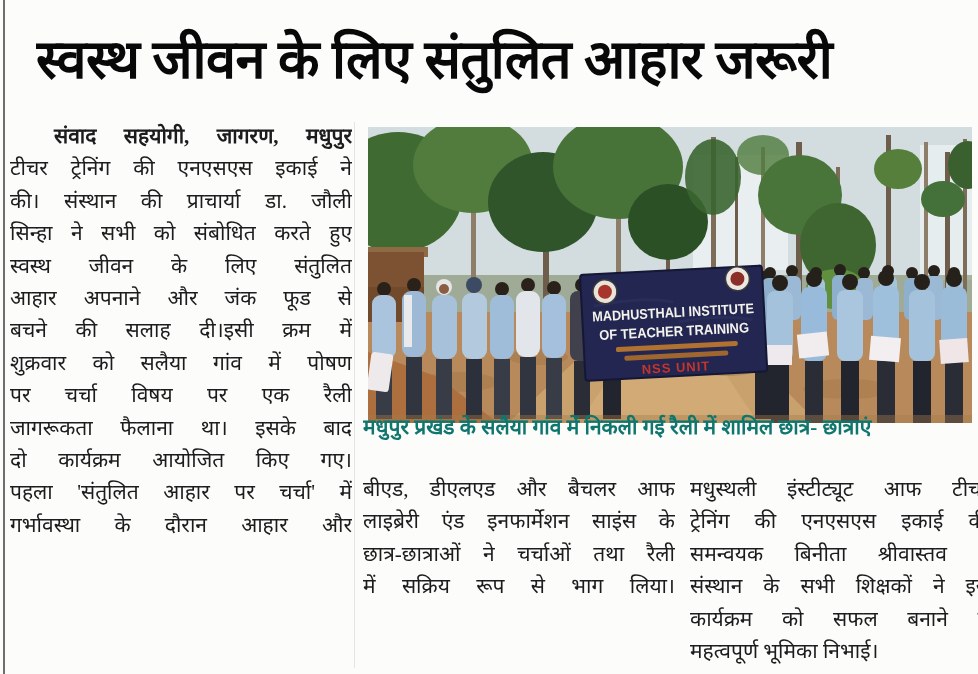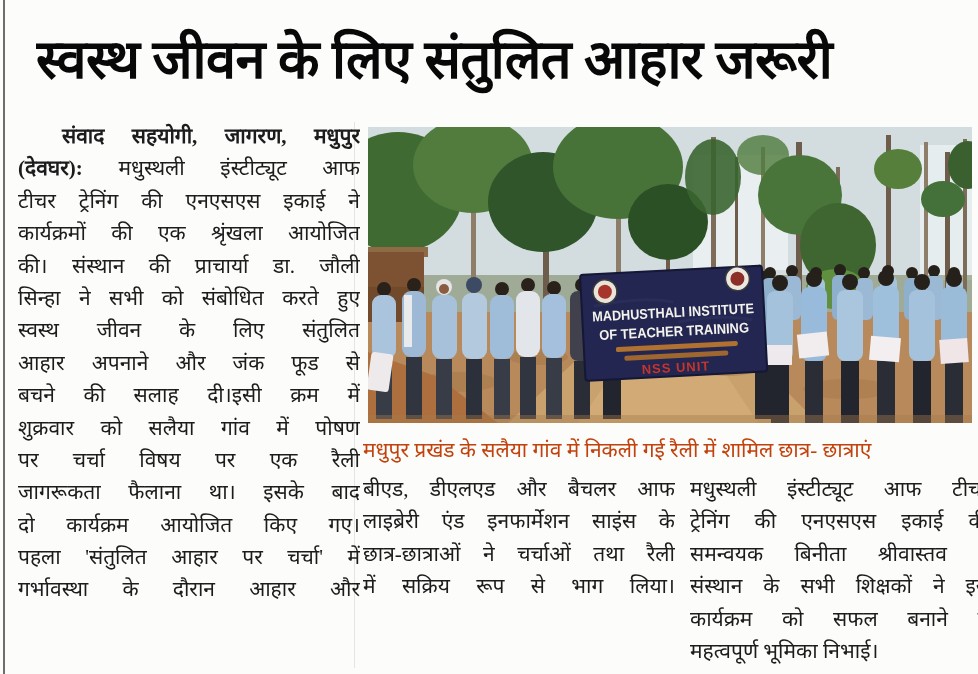--- a/index.html
+++ b/index.html
@@ -21,49 +21,47 @@
 
   .col{position:absolute;font-size:21px;}
   .line{
     height:32.4px;line-height:32.4px;overflow:hidden;
     text-align:justify;text-align-last:justify;
   }
   .line.no-just{text-align:left;text-align-last:left;}
   .bold{font-weight:700;}
   .indent{text-indent:44px;}
 
-  .left-col{left:10px;top:120px;width:342px;margin-left:8px;}
+  .left-col{left:10px;top:120px;width:342px;}
   .mid-col{left:363px;top:473px;width:312px;}
   .right-col{left:690px;top:473px;width:300px;}
 
   .photo{
     position:absolute;left:368px;top:127px;width:604px;height:296px;
     background:#cfd9dd;overflow:hidden;
   }
   .photo svg{display:block;}
 
   .caption{
-    position:absolute;left:363px;top:432px;width:612px;height:36px;
-    font-size:21px;font-weight:400;color:#c2410c;line-height:36px;
+    position:absolute;left:363px;top:409px;width:612px;height:36px;
+    font-size:21px;font-weight:700;color:#0f766e;line-height:36px;
     white-space:nowrap;overflow:hidden;
   }
 </style>
 </head>
 <body>
 
 <div class="scan-edge"></div>
 <div class="col-rule"></div>
 
 <div class="headline">स्वस्थ जीवन के लिए संतुलित आहार जरूरी</div>
 
 <div class="col left-col">
   <div class="line bold indent">संवाद सहयोगी, जागरण, मधुपुर</div>
-  <div class="line"><span class="bold">(देवघर):</span> <span>मधुस्थली इंस्टीट्यूट आफ</span></div>
   <div class="line">टीचर ट्रेनिंग की एनएसएस इकाई ने</div>
-  <div class="line">कार्यक्रमों की एक श्रृंखला आयोजित</div>
   <div class="line">की। संस्थान की प्राचार्या डा. जौली</div>
   <div class="line">सिन्हा ने सभी को संबोधित करते हुए</div>
   <div class="line">स्वस्थ जीवन के लिए संतुलित</div>
   <div class="line">आहार अपनाने और जंक फूड से</div>
   <div class="line">बचने की सलाह दी।इसी क्रम में</div>
   <div class="line">शुक्रवार को सलैया गांव में पोषण</div>
   <div class="line">पर चर्चा विषय पर एक रैली</div>
   <div class="line">जागरूकता फैलाना था। इसके बाद</div>
   <div class="line">दो कार्यक्रम आयोजित किए गए।</div>
   <div class="line">पहला 'संतुलित आहार पर चर्चा' में</div>

